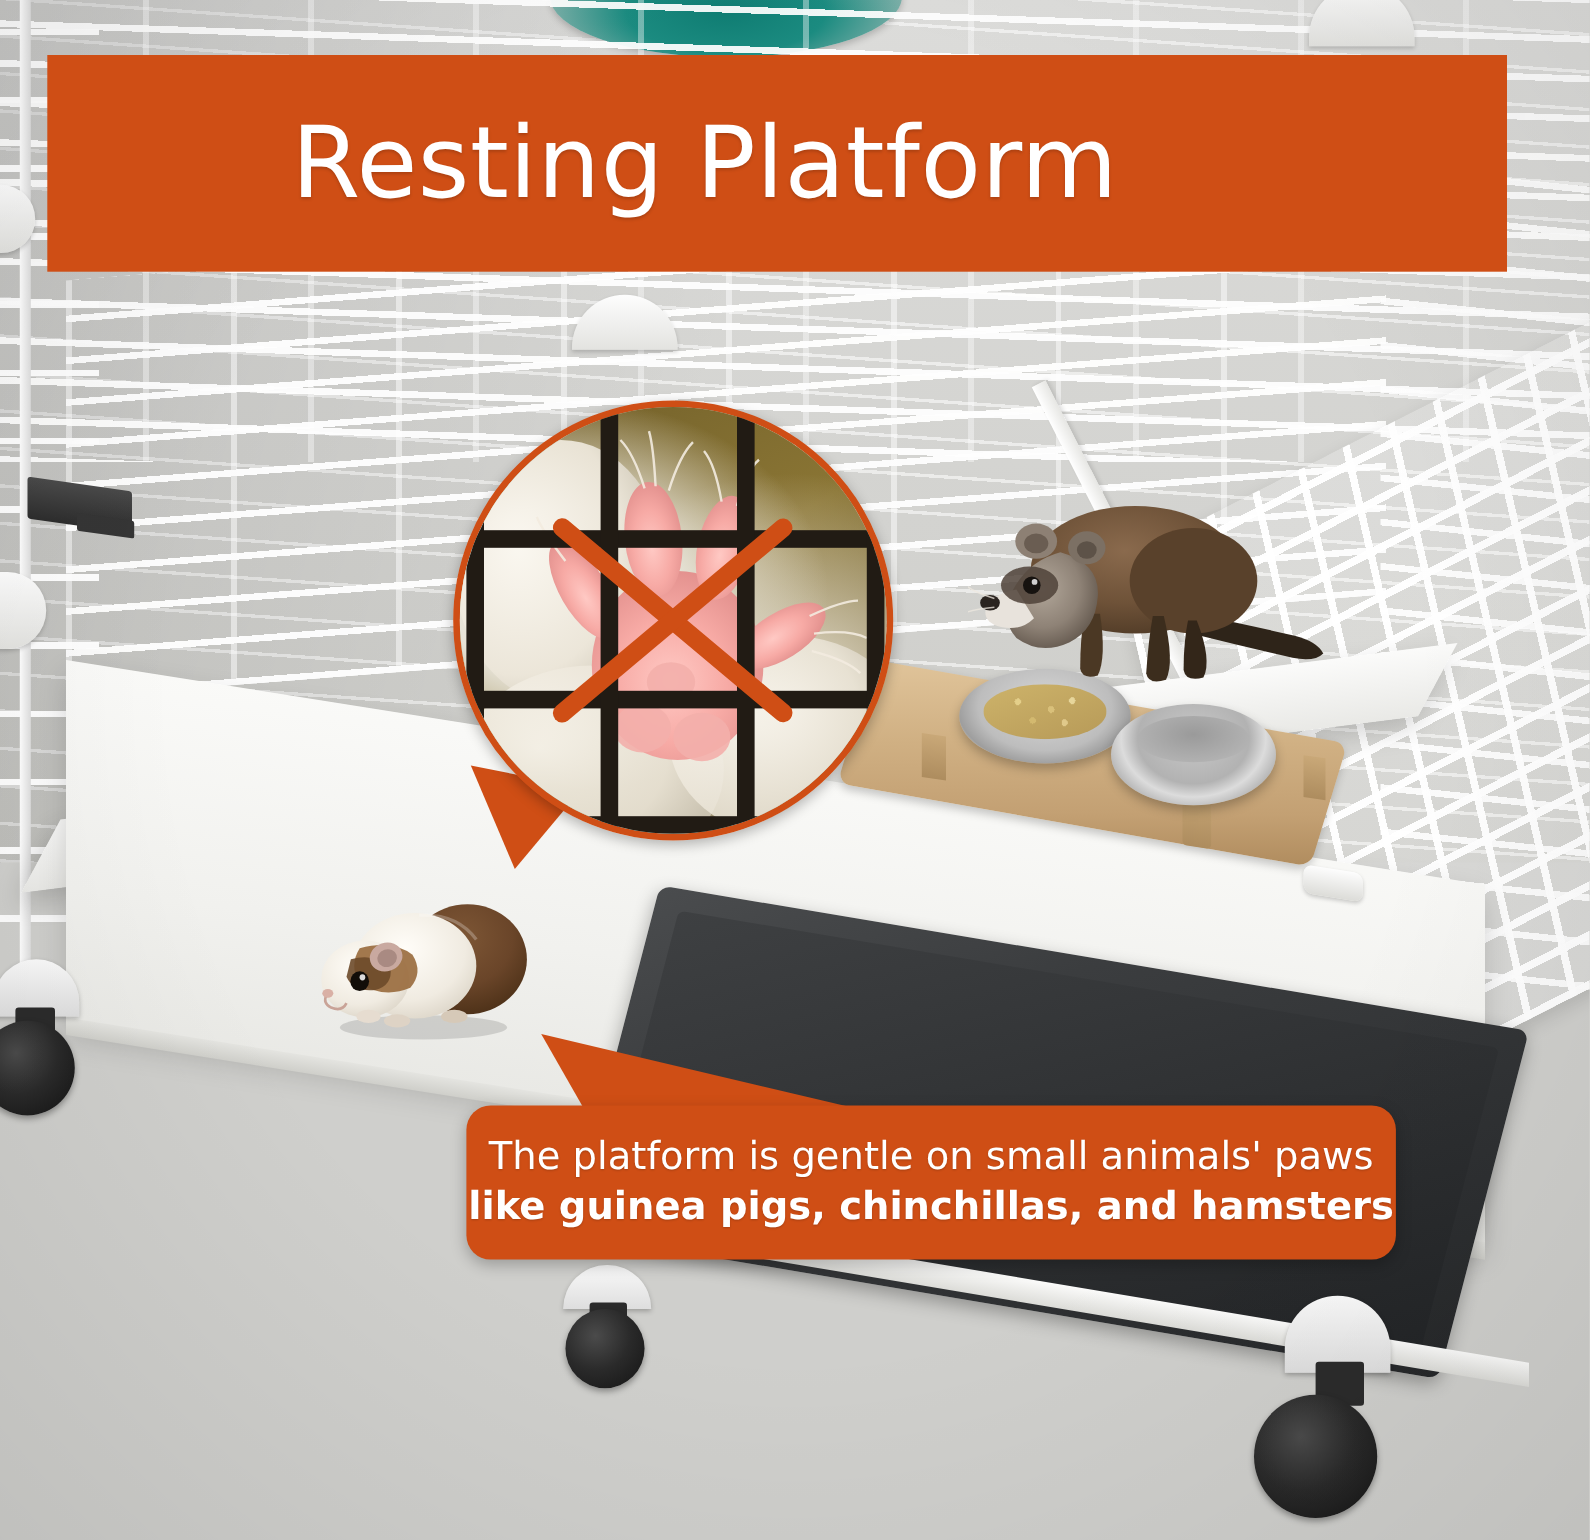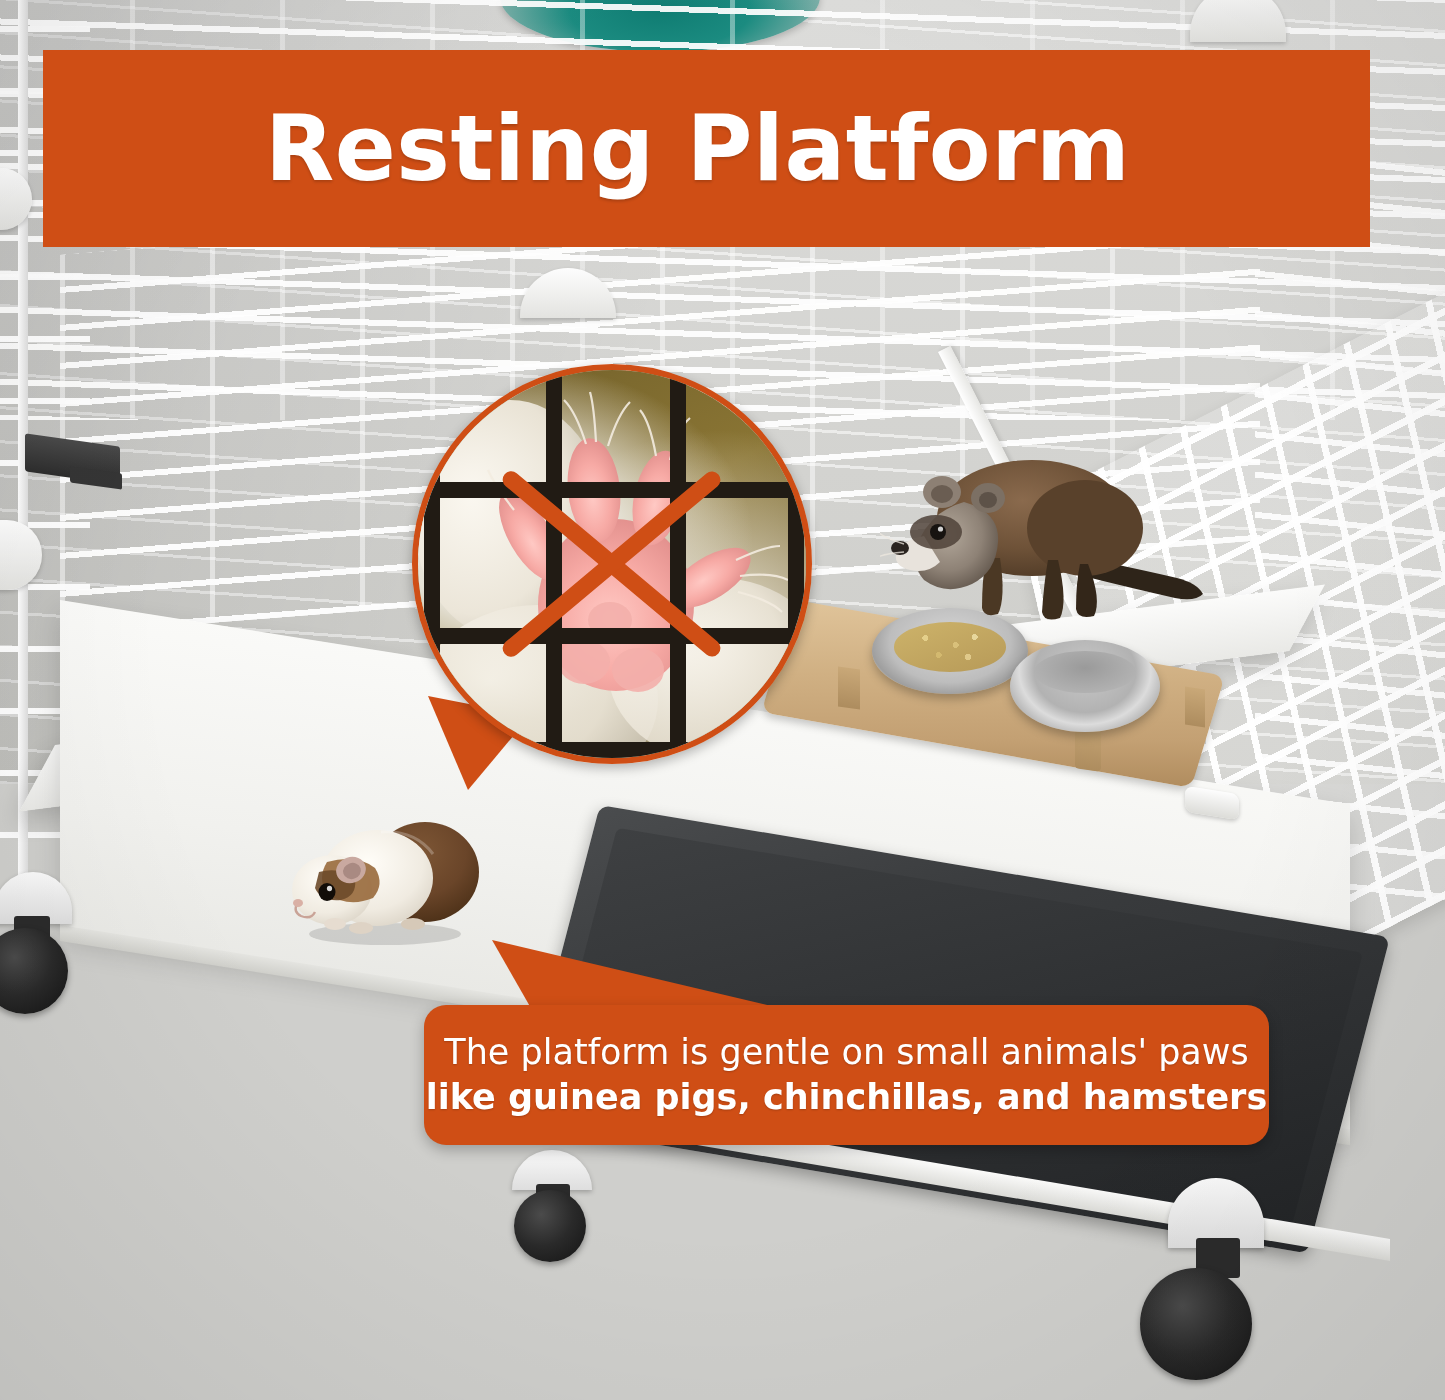--- a/index.html
+++ b/index.html
@@ -93,21 +93,21 @@
   .ferret { position:absolute; }
   .guinea { position:absolute; }
 
   
   .banner {
     position:absolute;
     display:flex; align-items:center;
     background:var(--orange,#cf4e15);
   }
   .banner-title {
-    color:#fff; font-weight:700; letter-spacing:.5px; line-height:1;
+    color:#fff; font-weight:400; letter-spacing:.5px; line-height:1;
     text-shadow:0 2px 3px rgba(0,0,0,.18);
     font-family:"DejaVu Sans", sans-serif;
   }
 
   .callout { position:absolute; }
   .callout-circle {
     position:absolute; inset:0; border-radius:50%;
     border:6px solid var(--orange,#cf4e15);
     overflow:hidden; box-shadow:0 4px 12px rgba(0,0,0,.28);
   }

